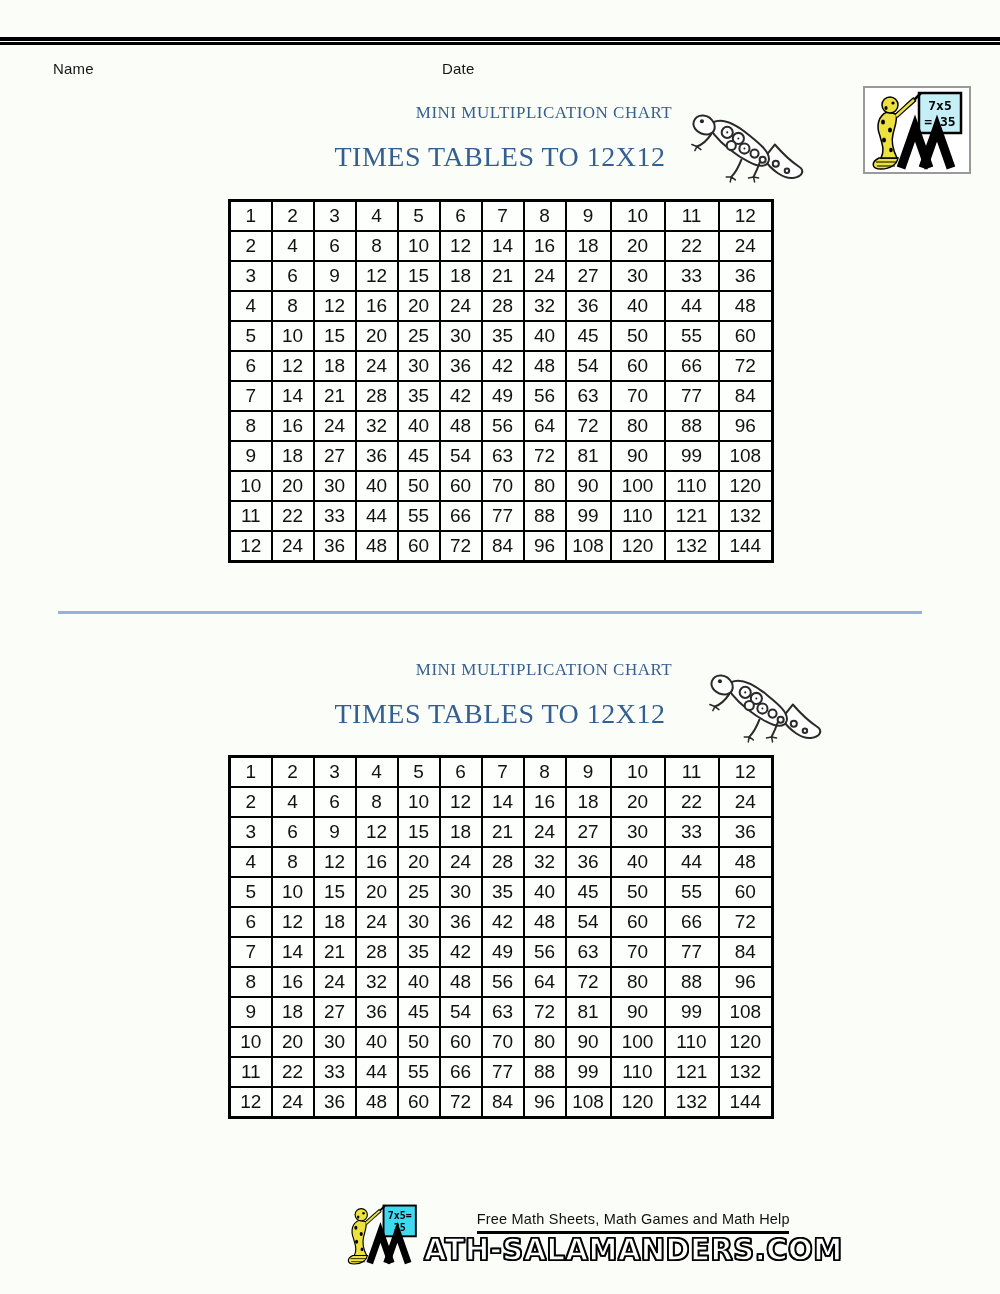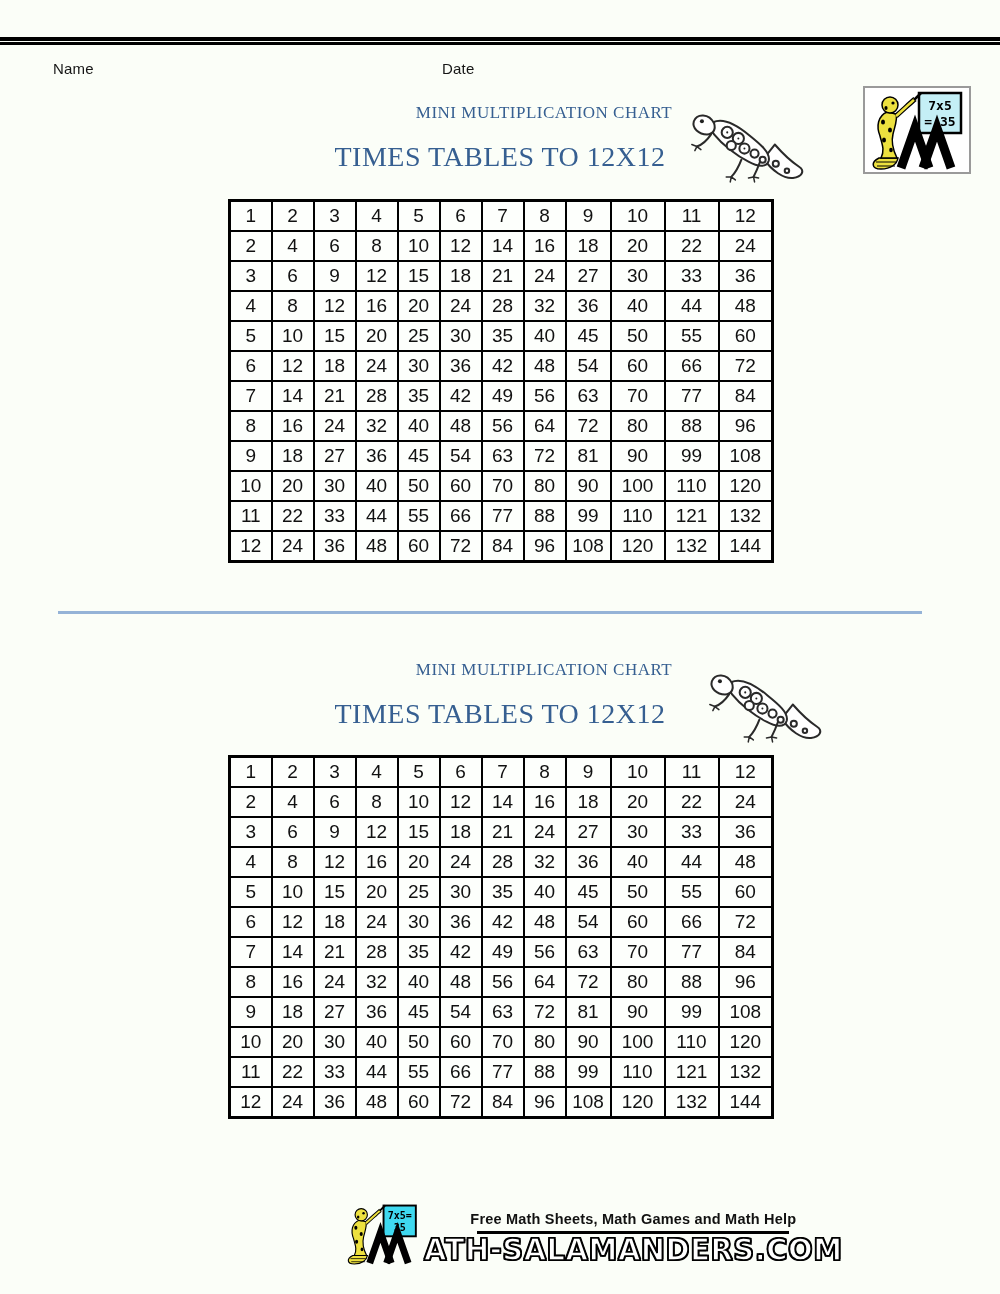--- a/index.html
+++ b/index.html
@@ -61,21 +61,21 @@
     position:absolute;left:58px;top:611px;width:864px;height:3px;
     background:#95b3d7;
   }
   .footer{
     position:absolute;left:342px;top:1196px;
     display:flex;align-items:center;
   }
   .footer-logo{width:80px;height:72px;flex:0 0 auto;margin-top:2px;}
   .footer-right{display:flex;flex-direction:column;align-items:center;margin-left:2px;}
   .footer-tagline{
-    font-size:14.5px;font-weight:bold;color:#111;
+    font-size:14.5px;font-weight:normal;color:#111;
     margin-top:10px;letter-spacing:0.2px;white-space:nowrap;
   }
   .footer-rule{width:312px;height:3px;background:#000;margin-top:4px;}
   .wordmark{
     font-family:"DejaVu Sans",sans-serif;
     font-weight:bold;font-size:29px;line-height:30px;
     letter-spacing:0.5px;white-space:nowrap;
     color:#fff;
     -webkit-text-stroke:1.6px #000;
     text-shadow:1px 1px 0 #000,-1px -1px 0 #000,1px -1px 0 #000,-1px 1px 0 #000;

